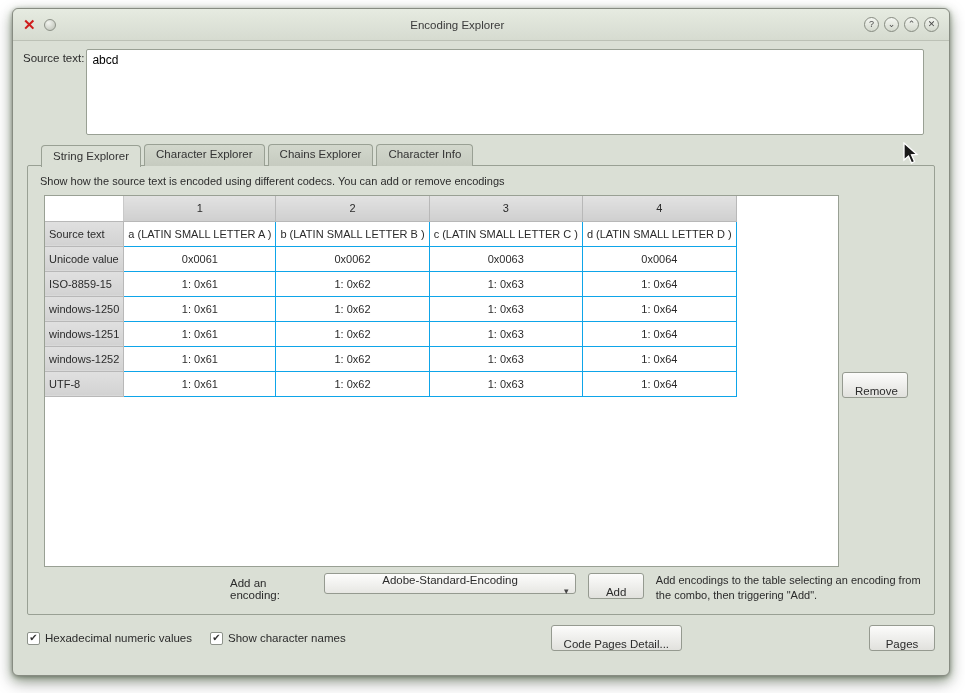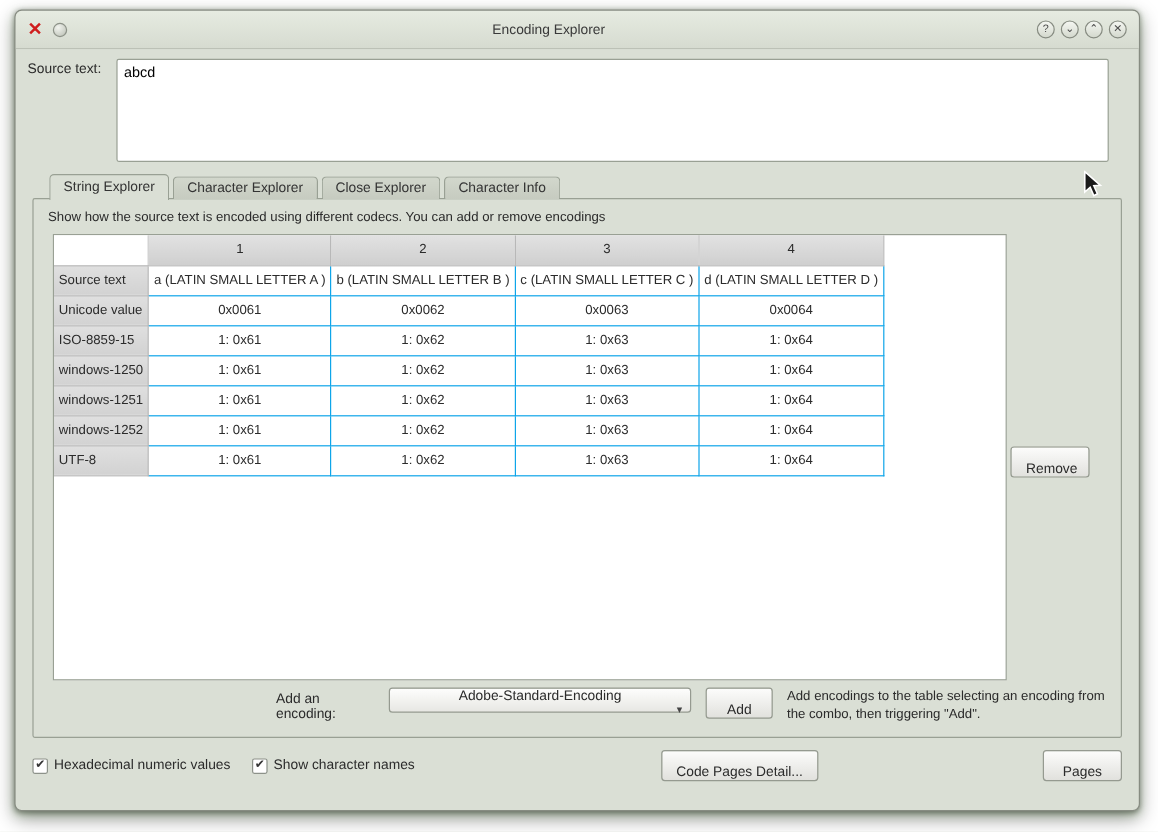--- a/index.html
+++ b/index.html
@@ -19,28 +19,28 @@
     border-radius:6px 6px 0 0; }
   .tb-close-left { color:#cf1d1d; font-weight:bold; font-size:15px; line-height:1; cursor:default; }
   .tb-menu-circle { width:12px; height:12px; border-radius:50%; margin-left:8px;
     background:radial-gradient(circle at 35% 30%, #f2f4ef, #b9beb3); border:1px solid #8d9288; }
   .tb-title { flex:1; text-align:center; font-size:11.5px; color:#3a3a3a; }
   .tb-round { width:15px; height:15px; border-radius:50%; border:1px solid #868b81;
     background:linear-gradient(#f4f6f1,#d4d9ce); display:flex; align-items:center; justify-content:center;
     font-size:9px; color:#4a4a4a; margin-left:5px; line-height:1; }
 
   
-  .source-area { display:flex; align-items:flex-start; padding:8px 25px 8px 10px; gap:13px; }
+  .source-area { display:flex; align-items:flex-start; padding:8px 25px 8px 10px; gap:2px; }
   .src-label { font-size:11.5px; padding-top:3px; white-space:nowrap; }
   .src-text { flex:1; height:86px; background:#fff; border:1px solid #99a094; border-radius:2px;
     font-family:"Liberation Sans",sans-serif; font-size:12px; padding:3px 5px; resize:none; outline:none; }
   .paste-hint { width:112px; font-size:11.5px; line-height:1.3; padding-top:2px; }
 
   
-  .tabbar { display:flex; margin-left:28px; position:relative; z-index:2; height:22px; align-items:flex-end; }
+  .tabbar { display:flex; margin-left:28px; position:relative; z-index:2; height:22px; }
   .tab { font-size:11.5px; padding:3px 11px; border:1px solid #99a094; border-bottom:none;
     border-radius:4px 4px 0 0; background:linear-gradient(#d2d7cc,#c6cbc0); margin-right:3px;
     position:relative; top:1px; color:#333; }
   .tab.active { background:#dadfd5; z-index:3; padding-top:4px; padding-bottom:5px; top:2px; }
 
   
   .frame { margin:0 14px; border:1px solid #99a094; border-radius:2px; background:#dadfd5;
     height:450px; position:relative; z-index:1; }
   .desc { font-size:11px; padding:9px 12px 0 12px; }
 
@@ -98,21 +98,21 @@
   </div>
 
   <div class="source-area">
     <span class="src-label">Source text:</span>
     <textarea class="src-text" style="">abcd</textarea>
   </div>
 
   <div class="tabbar">
     <div class="tab active">String Explorer</div>
     <div class="tab">Character Explorer</div>
-    <div class="tab">Close Explorer</div>
+    <div class="tab">Chains Explorer</div>
     <div class="tab">Character Info</div>
   </div>
 
   <div class="frame">
     <div class="desc">Show how the source text is encoded using different codecs. You can add or remove encodings</div>
 
     <div class="tablewrap">
       <table class="enc">
         <tbody>
             <tr>

